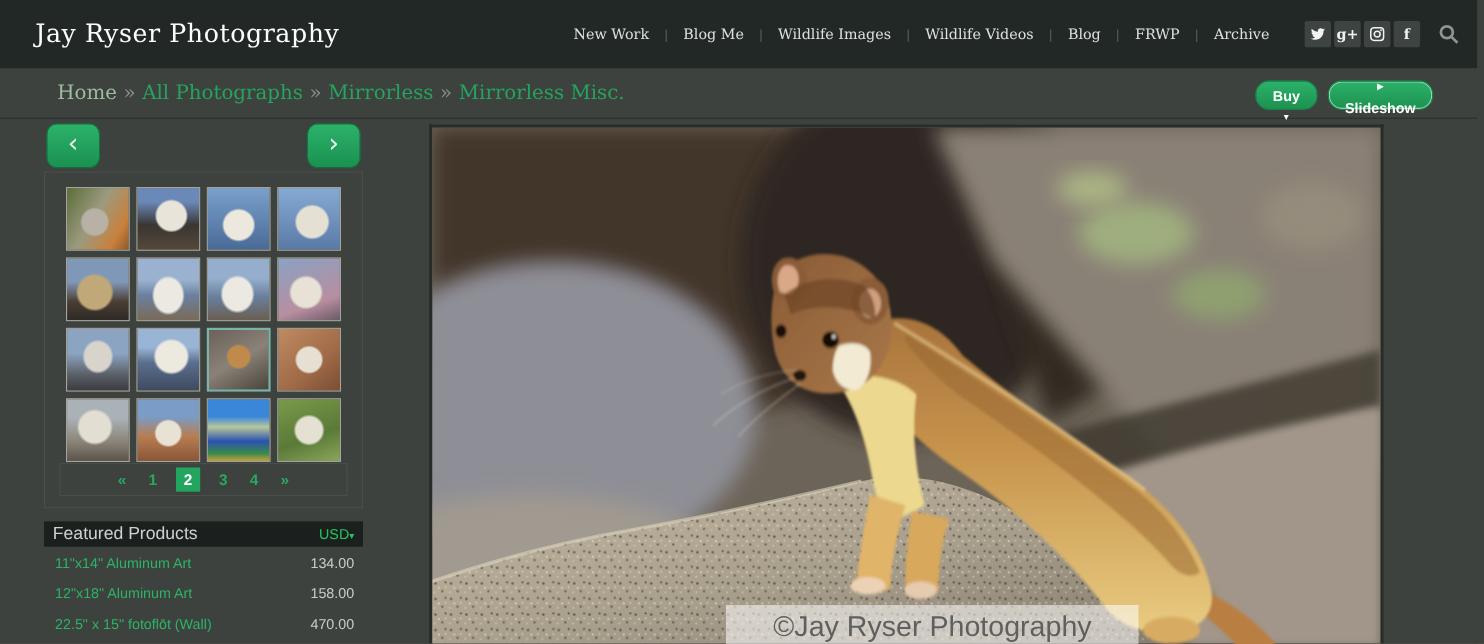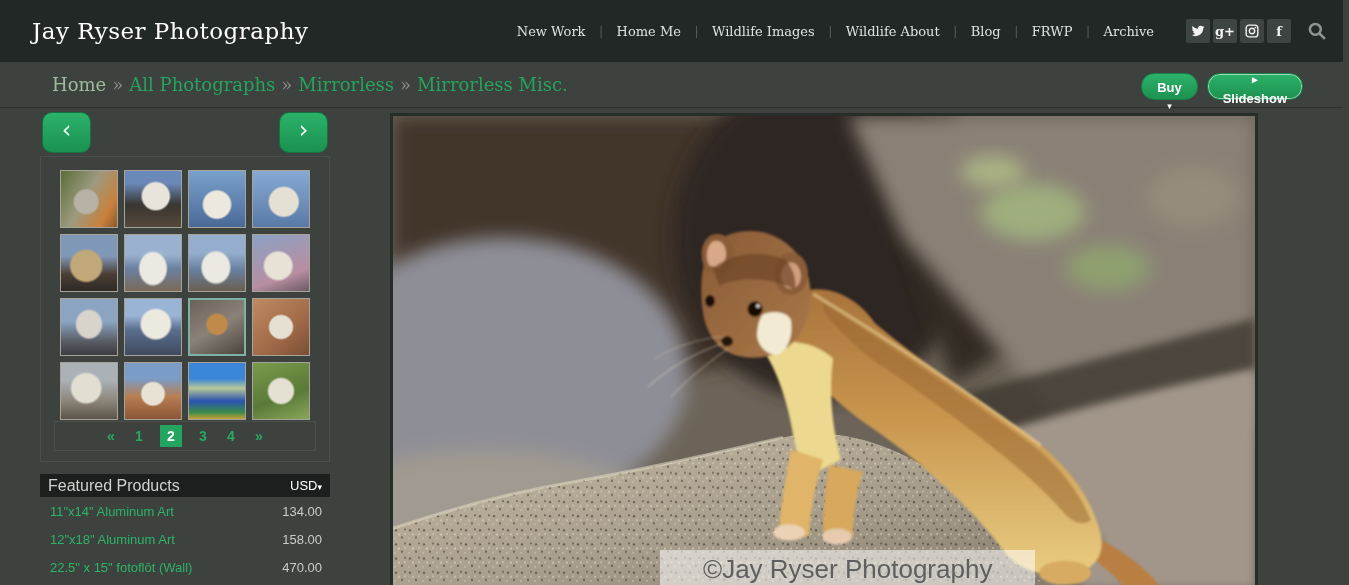--- a/index.html
+++ b/index.html
@@ -58,21 +58,21 @@
   .pagination{position:absolute;left:13px;right:13px;bottom:10px;height:28px;border:1px solid #4a4f4b;
               display:flex;align-items:center;justify-content:center;gap:14px;
               font-size:14px;font-weight:bold;}
   .page-item{color:#2aa862;cursor:pointer;min-width:14px;text-align:center;}
   .page-item.current{background:#23a55f;color:#fff;width:22px;height:22px;line-height:22px;}
 
   .products{position:absolute;left:40px;top:474px;width:290px;}
   .prod-header{height:23px;background:#1b201e;display:flex;align-items:center;
                padding:0 8px;justify-content:space-between;}
   .prod-header .ph-title{color:#cfd2cf;font-size:16px;}
-  .prod-header .ph-cur{color:#ffffff;font-size:13px;cursor:pointer;}
+  .prod-header .ph-cur{color:#22c55e;font-size:13px;cursor:pointer;}
   .prod-header .ph-cur .caret{font-size:9px;}
   .prod-row{display:flex;justify-content:space-between;align-items:center;height:28px;padding:0 8px 0 10px;}
   .prod-name{color:#2db368;font-size:13px;text-decoration:none;cursor:pointer;white-space:nowrap;}
   .prod-price{color:#c9cbc8;font-size:13px;}
 
   
   .photo-frame{position:absolute;left:390px;top:113px;width:862px;height:472px;
                border:3px solid #272d29;border-bottom:none;box-sizing:content-box;overflow:hidden;background:#6a6258;}
   .photo-frame svg{display:block;}
   .watermark{position:absolute;left:31%;bottom:-4px;width:43.5%;height:42px;
@@ -83,25 +83,25 @@
 <body>
 
 <div id="stage">
 
   <div class="header">
     <div class="site-title">Jay Ryser Photography</div>
     <div class="header-spacer"></div>
     <nav class="nav">
       <a>New Work</a>
         <span class="nav-sep">|</span>
-      <a>Home Me</a>
+      <a>Blog Me</a>
         <span class="nav-sep">|</span>
       <a>Wildlife Images</a>
         <span class="nav-sep">|</span>
-      <a>Wildlife About</a>
+      <a>Wildlife Videos</a>
         <span class="nav-sep">|</span>
       <a>Blog</a>
         <span class="nav-sep">|</span>
       <a>FRWP</a>
         <span class="nav-sep">|</span>
       <a>Archive</a>
     </nav>
     <div class="social">
       <div class="social-btn">
         <svg width="14" height="14" viewBox="0 0 24 24">

